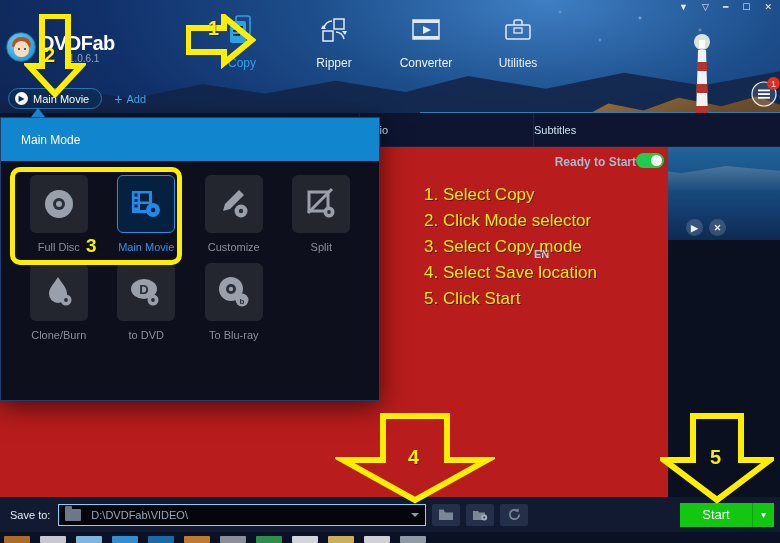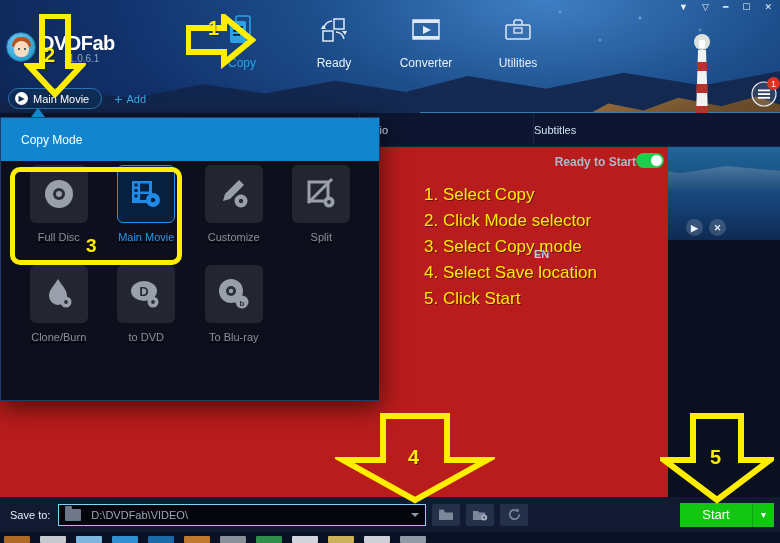--- a/index.html
+++ b/index.html
@@ -212,24 +212,23 @@
     position: absolute; left: 31px; top: 108px; width: 0; height: 0;
     border-left: 7px solid transparent; border-right: 7px solid transparent;
     border-bottom: 9px solid #1186cf; z-index: 21;
   }
   .popup-head {
     height: 43px; background: #1186cf;
     display: flex; align-items: center; padding-left: 20px;
     color: #ffffff; font-size: 12px;
   }
   .mode-grid {
-    padding: 4px 14px 0 14px;
+    padding: 14px 14px 0 14px;
     display: grid; grid-template-columns: repeat(4, 1fr);
-    row-gap: 22px;
-    text-decoration: underline;
+    row-gap: 10px;
   }
   .mode-cell { text-align: center; cursor: pointer; }
   .mode-tile {
     width: 58px; height: 58px; margin: 0 auto;
     border-radius: 6px; background: #23262f;
     display: flex; align-items: center; justify-content: center;
   }
   .mode-cell.sel .mode-tile {
     background: #06203f; border: 1px solid #2b8fe0;
   }
@@ -374,21 +373,21 @@
         <div class="mi">
           <svg width="30" height="30" viewBox="0 0 30 30">
             <rect x="15" y="4" width="10" height="10" fill="none" stroke="#dfeaf6" stroke-width="1.5"></rect>
             <rect x="4" y="16" width="10" height="10" fill="none" stroke="#dfeaf6" stroke-width="1.5"></rect>
             <path d="M13 6 A9 9 0 0 0 5 13" fill="none" stroke="#dfeaf6" stroke-width="1.5"></path>
             <path d="M17 17 A9 9 0 0 1 25 24" fill="none" stroke="#dfeaf6" stroke-width="1.5"></path>
             <polygon points="4,10 7,14 2,14" fill="#dfeaf6"></polygon>
             <polygon points="26,20 23,16 28,16" fill="#dfeaf6"></polygon>
           </svg>
         </div>
-        <div class="ml">Ready</div>
+        <div class="ml">Ripper</div>
       </div>
 
       <div class="module">
         <div class="mi">
           <svg width="30" height="26" viewBox="0 0 30 26">
             <rect x="2" y="3" width="26" height="19" fill="none" stroke="#dfeaf6" stroke-width="1.5"></rect>
             <rect x="2" y="3" width="26" height="3" fill="#dfeaf6"></rect>
             <rect x="2" y="19" width="26" height="3" fill="#dfeaf6"></rect>
             <polygon points="12,9 20,13 12,17" fill="#dfeaf6"></polygon>
           </svg>
@@ -450,21 +449,21 @@
     <div class="lang-left">N, EN</div>
     <div class="lang-mid">EN</div>
     <div class="rowbtns">
       <div class="rowbtn">▶</div>
       <div class="rowbtn">✕</div>
     </div>
   </div>
 
   <div class="popup-caret"></div>
   <div class="popup">
-    <div class="popup-head">Copy Mode</div>
+    <div class="popup-head">Main Mode</div>
 
     <div class="mode-grid">
 
       <div class="mode-cell">
         <div class="mode-tile">
           <svg width="34" height="34" viewBox="0 0 34 34">
             <circle cx="17" cy="17" r="14" fill="#9aa0ab"></circle>
             <circle cx="17" cy="17" r="6" fill="#2b2e36"></circle>
             <circle cx="17" cy="17" r="3" fill="#9aa0ab"></circle>
           </svg>

